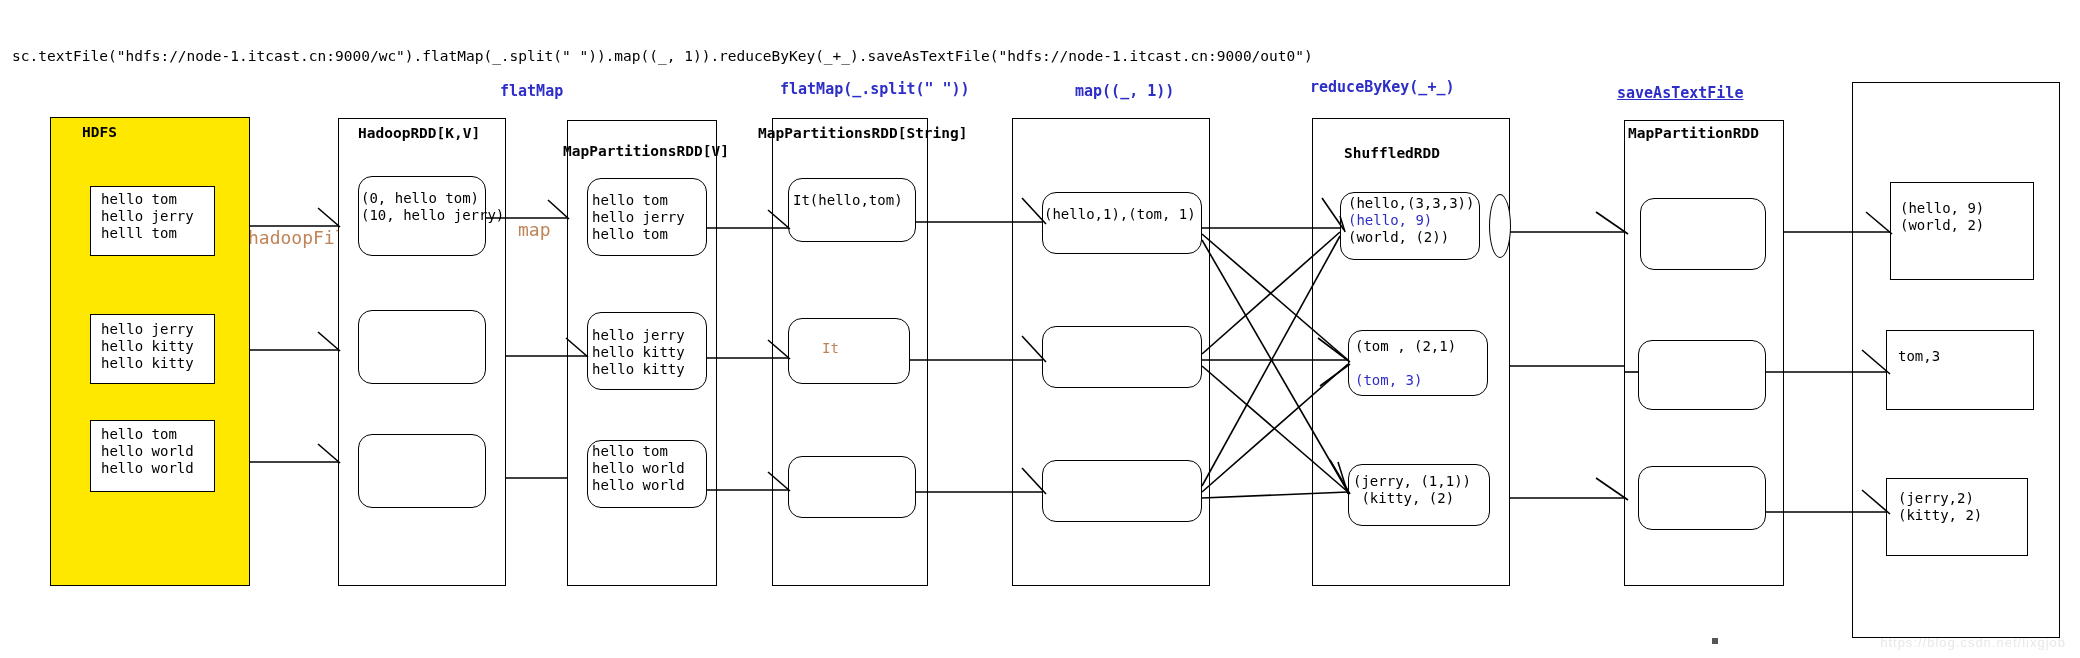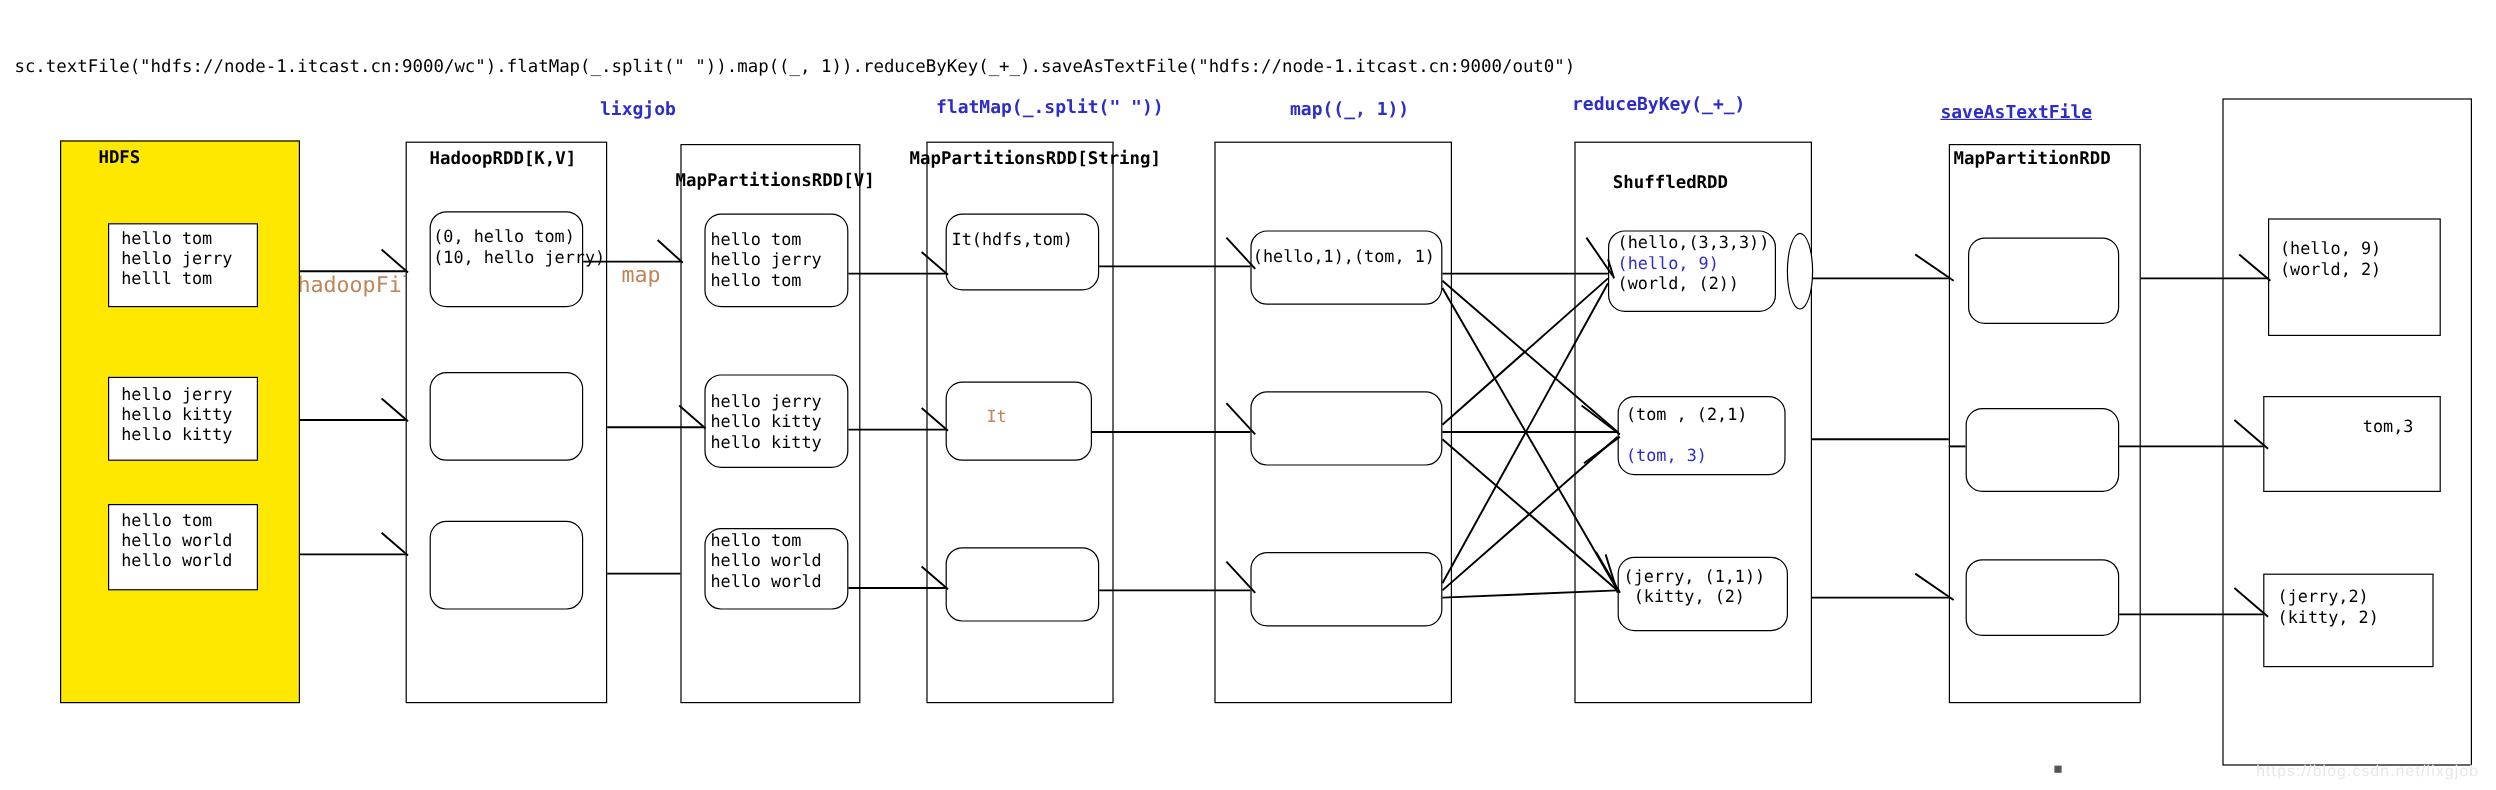--- a/index.html
+++ b/index.html
@@ -60,21 +60,21 @@
     position:absolute;left:1712px;top:638px;width:6px;height:6px;background:#555;
   }
 </style>
 </head>
 <body>
 
 <div class="stage">
 
   <div id="code-line">sc.textFile("hdfs://node-1.itcast.cn:9000/wc").flatMap(_.split(" ")).map((_, 1)).reduceByKey(_+_).saveAsTextFile("hdfs://node-1.itcast.cn:9000/out0")</div>
 
-  <div class="op-label" style="left:500px;top:82px;">lixgjob</div>
+  <div class="op-label" style="left:500px;top:82px;">flatMap</div>
   <div class="op-label" style="left:780px;top:80px;">flatMap(_.split(" "))</div>
   <div class="op-label" style="left:1047px;top:82px;padding-left:28px;">map((_, 1))</div>
   <div class="op-label" style="left:1310px;top:78px;">reduceByKey(_+_)</div>
   <div class="op-label" style="left:1617px;top:84px;text-decoration:underline;">saveAsTextFile</div>
 
   <div class="orange-label" style="left:248px;top:186px;">hadoopFile</div>
   <div class="orange-label" style="left:518px;top:178px;">map</div>
 
   <div class="column hdfs" style="left:50px;top:117px;width:200px;height:469px;"></div>
   <div class="column-title" style="left:82px;top:124px;">HDFS</div>
@@ -106,21 +106,21 @@
   <div class="cell" style="left:587px;top:312px;width:120px;height:78px;"></div>
   <div class="cell-text" style="left:592px;top:327px;"><span>hello jerry</span><br><span>hello kitty</span><br><span>hello kitty</span></div>
 
   <div class="cell" style="left:587px;top:440px;width:120px;height:68px;"></div>
   <div class="cell-text" style="left:592px;top:443px;"><span>hello tom</span><br><span>hello world</span><br><span>hello world</span></div>
 
   <div class="column" style="left:772px;top:118px;width:156px;height:468px;"></div>
   <div class="column-title" style="left:758px;top:125px;">MapPartitionsRDD[String]</div>
 
   <div class="cell" style="left:788px;top:178px;width:128px;height:64px;"></div>
-  <div class="cell-text" style="left:793px;top:192px;">It(hdfs,tom)</div>
+  <div class="cell-text" style="left:793px;top:192px;">It(hello,tom)</div>
 
   <div class="cell" style="left:788px;top:318px;width:122px;height:66px;"></div>
   <div class="cell-text orange" style="left:822px;top:340px;">It</div>
 
   <div class="cell" style="left:788px;top:456px;width:128px;height:62px;"></div>
 
   <div class="column" style="left:1012px;top:118px;width:198px;height:468px;"></div>
 
   <div class="cell" style="left:1042px;top:192px;width:160px;height:62px;"></div>
   <div class="cell-text" style="left:1044px;top:206px;">(hello,1),(tom, 1)</div>
@@ -147,21 +147,21 @@
   <div class="cell" style="left:1640px;top:198px;width:126px;height:72px;"></div>
   <div class="cell" style="left:1638px;top:340px;width:128px;height:70px;"></div>
   <div class="cell" style="left:1638px;top:466px;width:128px;height:64px;"></div>
 
   <div class="column" style="left:1852px;top:82px;width:208px;height:556px;"></div>
 
   <div class="cell sharp" style="left:1890px;top:182px;width:144px;height:98px;"></div>
   <div class="cell-text" style="left:1900px;top:200px;"><span>(hello, 9)</span><br><span>(world, 2)</span></div>
 
   <div class="cell sharp" style="left:1886px;top:330px;width:148px;height:80px;"></div>
-  <div class="cell-text" style="left:1969px;top:348px;">tom,3</div>
+  <div class="cell-text" style="left:1898px;top:348px;">tom,3</div>
 
   <div class="cell sharp" style="left:1886px;top:478px;width:142px;height:78px;"></div>
   <div class="cell-text" style="left:1898px;top:490px;"><span>(jerry,2)</span><br><span>(kitty, 2)</span></div>
 
   <svg class="wires" viewBox="0 0 2080 658">
     <g stroke="#000" stroke-width="1.6" fill="none">
 
       <line x1="250" y1="226" x2="338" y2="226"></line>
         <polyline points="318,208 340,227"></polyline>
       <line x1="250" y1="350" x2="338" y2="350"></line>

